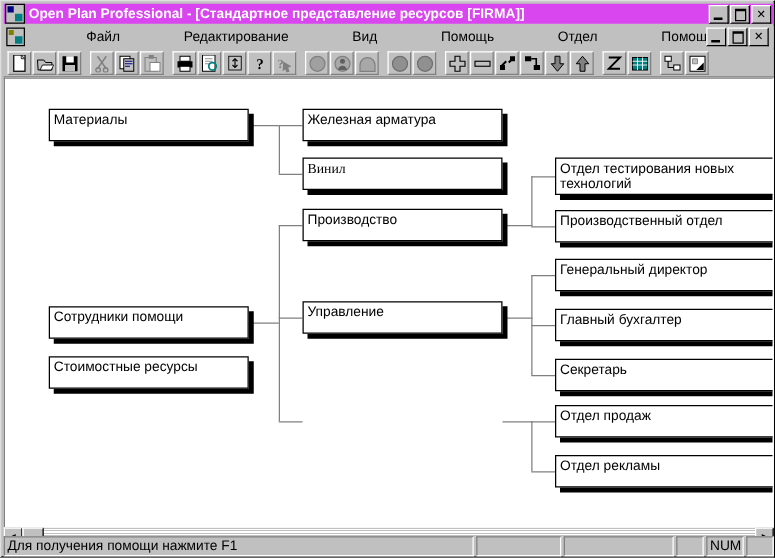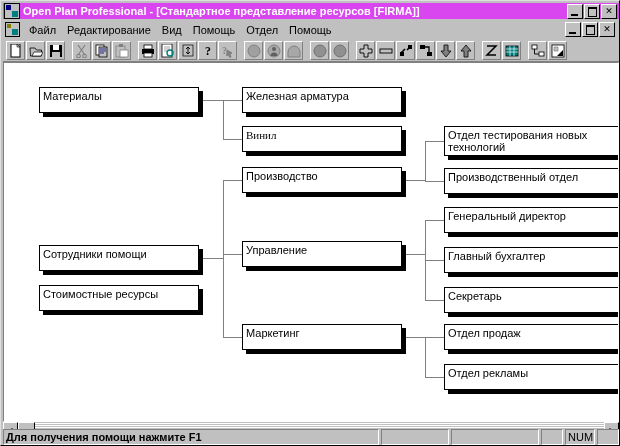--- a/index.html
+++ b/index.html
@@ -40,21 +40,21 @@
 
   
   .menubar{
     position:absolute;left:2px;top:20px;width:616px;height:17px;
     background:#c0c0c0;display:flex;align-items:center;
   }
   .doc-ico{width:13px;height:13px;margin-left:2px;margin-right:4px;
     background:#c0c0c0;border:1px solid #000;position:relative;flex:0 0 auto;}
   .doc-ico:before{content:"";position:absolute;left:1px;top:1px;width:4px;height:4px;background:#808000;}
   .doc-ico:after{content:"";position:absolute;right:1px;bottom:1px;width:6px;height:6px;background:#008080;}
-  .menu-item{padding:1px 6px 1px 5px;color:#000;font-size:11px;white-space:nowrap;cursor:default;}
+  .menu-item{padding:1px 6px 1px 5px;color:#000;font-size:11px;white-space:nowrap;cursor:default;margin-left:40px;}
   .menubar .tb-btns{position:absolute;right:2px;top:1px;}
 
   
   .toolbar{
     position:absolute;left:2px;top:38px;width:616px;height:22px;
     background:#c0c0c0;border-bottom:1px solid #808080;
     display:flex;align-items:center;
   }
   .tbtn{
     width:19px;height:19px;margin-right:1px;background:#c0c0c0;
@@ -116,21 +116,21 @@
     background:#c0c0c0;display:flex;align-items:stretch;gap:2px;
     box-sizing:border-box;
   }
   .spanel{
     background:#c0c0c0;
     border-left:1px solid #808080;border-top:1px solid #808080;
     border-right:1px solid #fff;border-bottom:1px solid #fff;
     box-sizing:border-box;font-size:11px;color:#000;
     padding:1px 2px;overflow:hidden;white-space:nowrap;
   }
-  .s-main{flex:1 1 auto;font-weight:bold;}
+  .s-main{flex:1 1 auto;}
   .s-a{width:68px;flex:0 0 auto;}
   .s-b{width:88px;flex:0 0 auto;}
   .s-c{width:22px;flex:0 0 auto;}
   .s-num{width:30px;flex:0 0 auto;text-align:center;}
   .s-d{width:22px;flex:0 0 auto;}
 </style>
 </head>
 <body>
 
 <div class="app">
@@ -377,21 +377,20 @@
         <div class="node" style="left: 238px; top: 63px; width: 160px; height: 26px; font-family: Liberation Serif, serif;"><span>Винил</span></div>
         <div class="node" style="left: 238px; top: 104px; width: 160px; height: 26px;"><span>Производство</span></div>
         <div class="node" style="left: 440px; top: 63px; width: 185px; height: 30px;"><span>Отдел тестирования новых технологий</span></div>
         <div class="node" style="left: 440px; top: 105px; width: 185px; height: 26px;"><span>Производственный отдел</span></div>
         <div class="node" style="left: 35px; top: 182px; width: 160px; height: 26px;"><span>Сотрудники помощи</span></div>
         <div class="node" style="left: 238px; top: 178px; width: 160px; height: 26px;"><span>Управление</span></div>
         <div class="node" style="left: 35px; top: 222px; width: 160px; height: 26px;"><span>Стоимостные ресурсы</span></div>
         <div class="node" style="left: 440px; top: 144px; width: 185px; height: 26px;"><span>Генеральный директор</span></div>
         <div class="node" style="left: 440px; top: 184px; width: 185px; height: 26px;"><span>Главный бухгалтер</span></div>
         <div class="node" style="left: 440px; top: 224px; width: 185px; height: 26px;"><span>Секретарь</span></div>
-        <div class="node" style="left: 238px; top: 261px; width: 160px; height: 26px;"><span>Маркетинг</span></div>
         <div class="node" style="left: 440px; top: 261px; width: 185px; height: 26px;"><span>Отдел продаж</span></div>
         <div class="node" style="left: 440px; top: 301px; width: 185px; height: 26px;"><span>Отдел рекламы</span></div>
       </div>
   </div>
 
   <div class="hscroll">
     <div class="sb-arrow">
       <span>◄</span>
     </div>
     <div class="sb-track">

